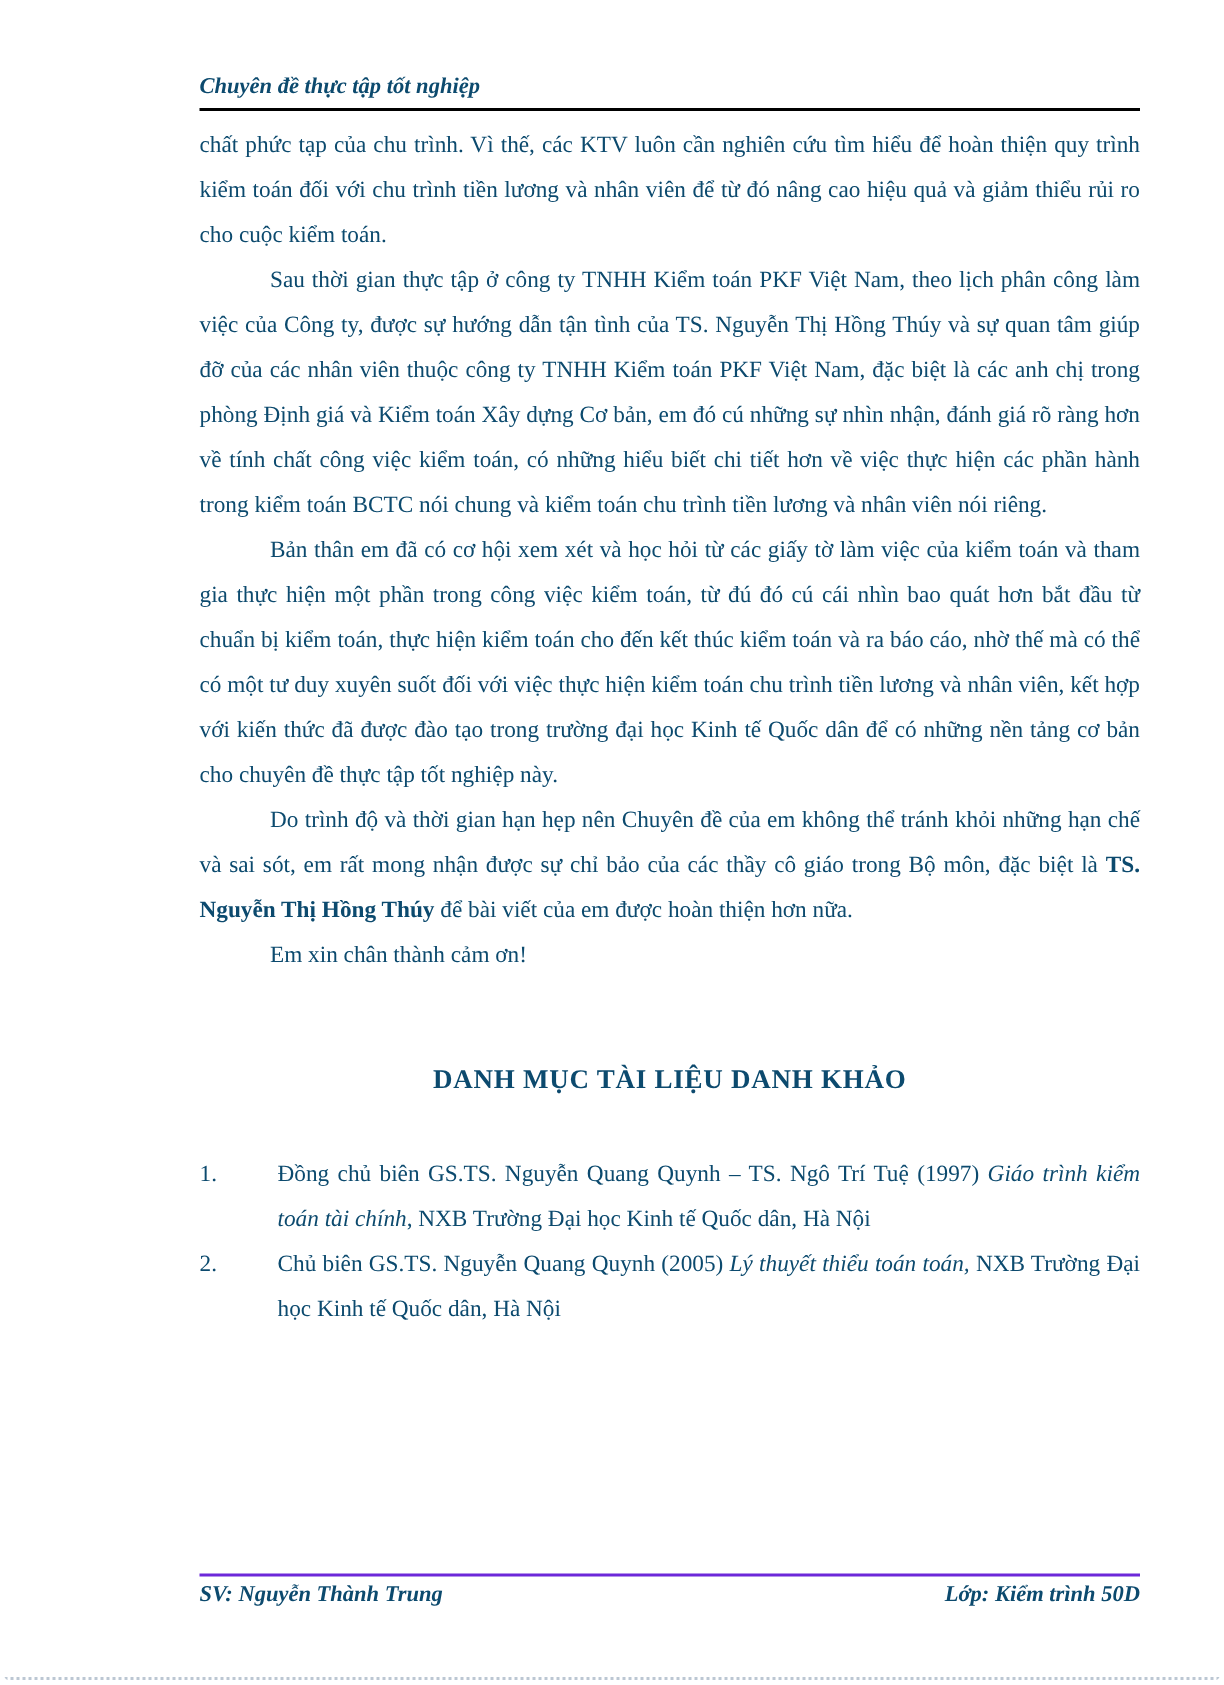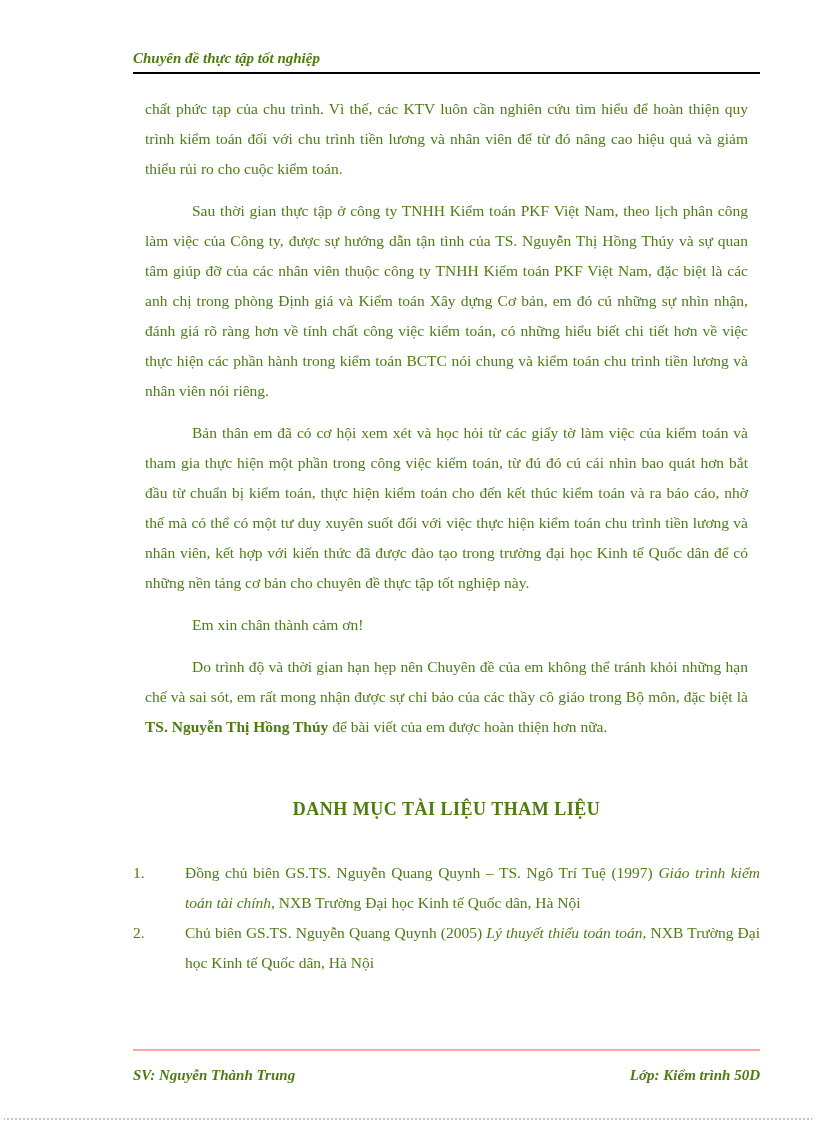--- a/index.html
+++ b/index.html
@@ -6,21 +6,21 @@
     margin: 0;
     padding: 0;
     background: #ffffff;
   }
   .page {
     position: relative;
     width: 816px;
     height: 1123px;
     background: #ffffff;
     font-family: "Liberation Serif", "DejaVu Serif", serif;
-    color: #4d7c0f;
+    color: #0c4a6e;
     overflow: hidden;
     border-radius: 13px;
   }
   .page-header {
     position: absolute;
     top: 50px;
     left: 133px;
     right: 56px;
     display: flex;
     justify-content: space-between;
@@ -31,21 +31,21 @@
     padding-bottom: 5px;
     border-bottom: 2px solid #000000;
   }
   .content {
     position: absolute;
     top: 82px;
     left: 133px;
     right: 56px;
   }
   .content p {
-    margin: 12px;
+    margin: 0;
     font-size: 15.5px;
     line-height: 30px;
     text-align: justify;
   }
   .content p.indent {
     text-indent: 47px;
   }
   .bold-run { font-weight: bold; }
   .italic-run { font-style: italic; }
   .ref-heading {
@@ -75,22 +75,22 @@
     position: absolute;
     top: 1049px;
     left: 133px;
     right: 56px;
     display: flex;
     justify-content: space-between;
     align-items: baseline;
     font-size: 15px;
     font-weight: bold;
     font-style: italic;
-    padding-top: 16px;
-    border-top: 2px solid #fca5a5;
+    padding-top: 4px;
+    border-top: 2px solid #6d28d9;
   }
   .page-break-line {
     position: absolute;
     left: 0;
     right: 0;
     top: 1118px;
     border-top: 2px dotted #bcc7d3;
   }
 </style>
 </head>
@@ -99,24 +99,24 @@
 <div class="page">
 
   <div class="page-header">
     <span>Chuyên đề thực tập tốt nghiệp</span>
   </div>
 
   <div class="content">
     <p>chất phức tạp của chu trình. Vì thế, các KTV luôn cần nghiên cứu tìm hiểu để hoàn thiện quy trình kiểm toán đối với chu trình tiền lương và nhân viên để từ đó nâng cao hiệu quả và giảm thiểu rủi ro cho cuộc kiểm toán.</p>
     <p class="indent">Sau thời gian thực tập ở công ty TNHH Kiểm toán PKF Việt Nam, theo lịch phân công làm việc của Công ty, được sự hướng dẫn tận tình của TS. Nguyễn Thị Hồng Thúy và sự quan tâm giúp đỡ của các nhân viên thuộc công ty TNHH Kiểm toán PKF Việt Nam, đặc biệt là các anh chị trong phòng Định giá và Kiểm toán Xây dựng Cơ bản, em đó cú những sự nhìn nhận, đánh giá rõ ràng hơn về tính chất công việc kiểm toán, có những hiểu biết chi tiết hơn về việc thực hiện các phần hành trong kiểm toán BCTC nói chung và kiểm toán chu trình tiền lương và nhân viên nói riêng.</p>
     <p class="indent">Bản thân em đã có cơ hội xem xét và học hỏi từ các giấy tờ làm việc của kiểm toán và tham gia thực hiện một phần trong công việc kiểm toán, từ đú đó cú cái nhìn bao quát hơn bắt đầu từ chuẩn bị kiểm toán, thực hiện kiểm toán cho đến kết thúc kiểm toán và ra báo cáo, nhờ thế mà có thể có một tư duy xuyên suốt đối với việc thực hiện kiểm toán chu trình tiền lương và nhân viên, kết hợp với kiến thức đã được đào tạo trong trường đại học Kinh tế Quốc dân để có những nền tảng cơ bản cho chuyên đề thực tập tốt nghiệp này.</p>
+    <p class="indent"><span>Do trình độ và thời gian hạn hẹp nên Chuyên đề của em không thể tránh khỏi những hạn chế và sai sót, em rất mong nhận được sự chỉ bảo của các thầy cô giáo trong Bộ môn, đặc biệt là </span><span class="bold-run">TS. Nguyễn Thị Hồng Thúy</span><span> để bài viết của em được hoàn thiện hơn nữa.</span></p>
     <p class="indent">Em xin chân thành cảm ơn!</p>
-    <p class="indent"><span>Do trình độ và thời gian hạn hẹp nên Chuyên đề của em không thể tránh khỏi những hạn chế và sai sót, em rất mong nhận được sự chỉ bảo của các thầy cô giáo trong Bộ môn, đặc biệt là </span><span class="bold-run">TS. Nguyễn Thị Hồng Thúy</span><span> để bài viết của em được hoàn thiện hơn nữa.</span></p>
 
-    <div class="ref-heading">DANH MỤC TÀI LIỆU THAM LIỆU</div>
+    <div class="ref-heading">DANH MỤC TÀI LIỆU DANH KHẢO</div>
 
     <div class="ref-list">
       <div class="ref-item">
         <span class="ref-number">1.</span>
         <span class="ref-text"><span>Đồng chủ biên GS.TS. Nguyễn Quang Quynh – TS. Ngô Trí Tuệ (1997) </span><span class="italic-run">Giáo trình kiểm toán tài chính</span><span>, NXB Trường Đại học Kinh tế Quốc dân, Hà Nội</span></span>
       </div>
       <div class="ref-item">
         <span class="ref-number">2.</span>
         <span class="ref-text"><span>Chủ biên GS.TS. Nguyễn Quang Quynh (2005) </span><span class="italic-run">Lý thuyết thiểu toán toán,</span><span> NXB Trường Đại học Kinh tế Quốc dân, Hà Nội</span></span>
       </div>

